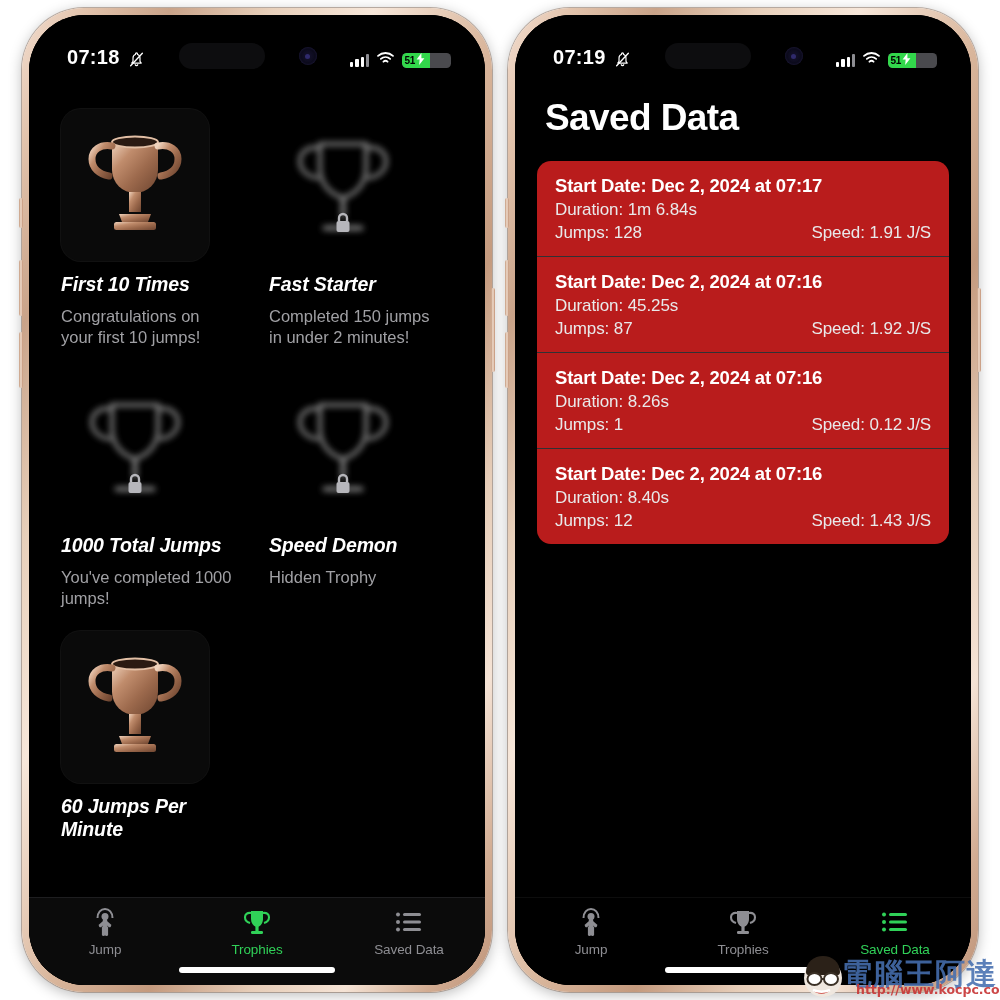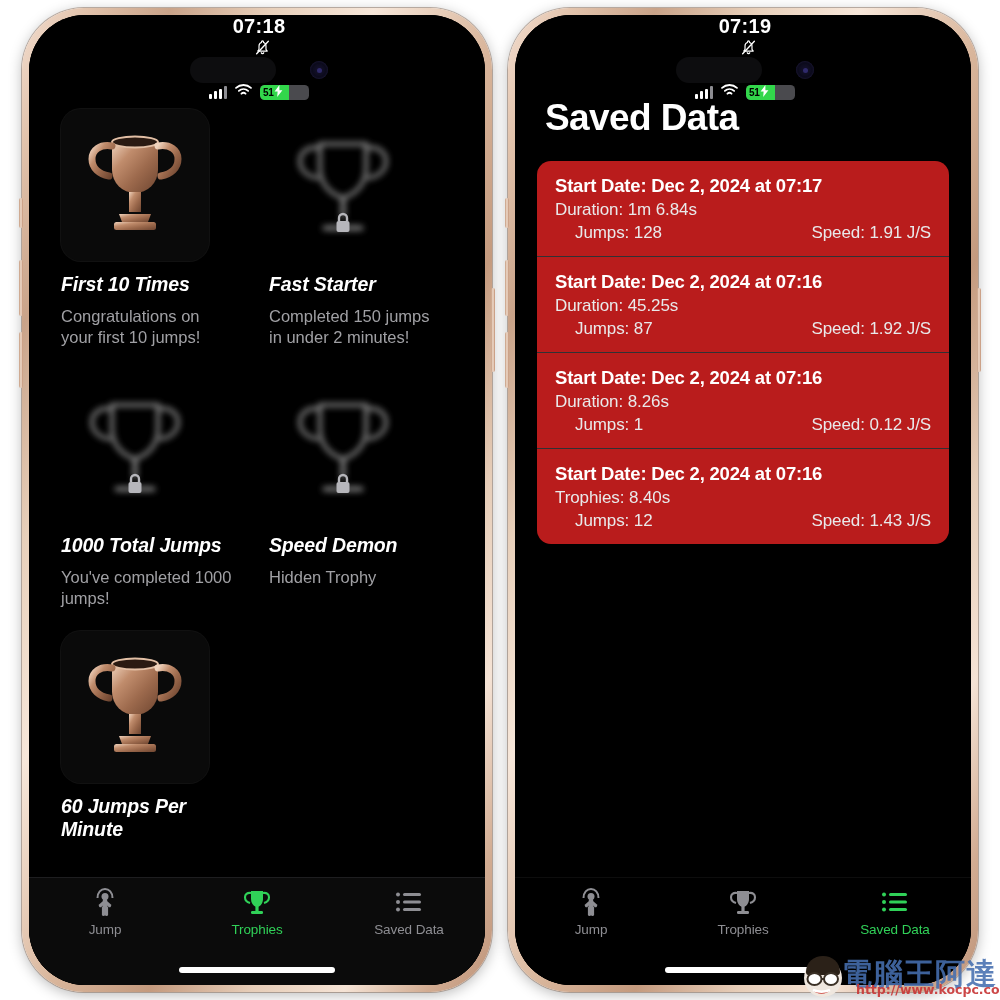--- a/index.html
+++ b/index.html
@@ -73,24 +73,23 @@
   .btn-left-1 { left: -3px; top: 190px; width: 4px; height: 30px; }
   .btn-left-2 { left: -3px; top: 252px; width: 4px; height: 56px; }
   .btn-left-3 { left: -3px; top: 324px; width: 4px; height: 56px; }
   .btn-right-1 { right: -3px; top: 280px; width: 4px; height: 84px; }
 
   
   .statusbar {
     position: relative;
     height: 54px;
     display: flex;
-    align-items: center;
+    align-items: flex-end;
     padding: 0 34px 0 38px;
     color: #fff;
-    flex-direction: column;
   }
   .sb-time {
     font-size: 20px;
     font-weight: 600;
     letter-spacing: .3px;
     font-family: "Liberation Sans", sans-serif;
   }
   .sb-silent { margin-left: 7px; display:flex; align-items:center; }
   .sb-mid { flex: 1; display: flex; align-items: center; justify-content: center; gap: 34px; }
   .dynamic-island {
@@ -231,34 +230,33 @@
     font-weight: 400;
     color: #e9e9ea;
     margin-top: 3px;
     letter-spacing: -.1px;
   }
   .sd-bottom {
     display:flex;
     justify-content: space-between;
     align-items: baseline;
     margin-top: 3px;
-    margin-left: 20px;
   }
   .sd-jumps, .sd-speed {
     font-size: 17px;
     font-weight: 400;
     color: #e9e9ea;
     letter-spacing: -.1px;
   }
 
   
   .tabbar {
     position: absolute;
     left: 0; right: 0; bottom: 0;
-    height: 108px;
+    height: 88px;
     background: #0b0b0b;
     border-top: .5px solid #1e1e20;
     display: flex;
     align-items: flex-start;
     padding-top: 9px;
   }
   #phone-right .tabbar { background: #000; border-top-color: #0d0d0d; }
   .tab {
     flex: 1;
     display: flex;
@@ -617,21 +615,21 @@
               <div class="sd-date">Start Date: Dec 2, 2024 at 07:16</div>
               <div class="sd-dur">Duration: 8.26s</div>
               <div class="sd-bottom">
                 <span class="sd-jumps">Jumps: 1</span>
                 <span class="sd-speed">Speed: 0.12 J/S</span>
               </div>
             </div>
 
             <div class="saved-row">
               <div class="sd-date">Start Date: Dec 2, 2024 at 07:16</div>
-              <div class="sd-dur">Trophies: 8.40s</div>
+              <div class="sd-dur">Duration: 8.40s</div>
               <div class="sd-bottom">
                 <span class="sd-jumps">Jumps: 12</span>
                 <span class="sd-speed">Speed: 1.43 J/S</span>
               </div>
             </div>
 
           </div>
         </div>
 
         <div class="tabbar">

